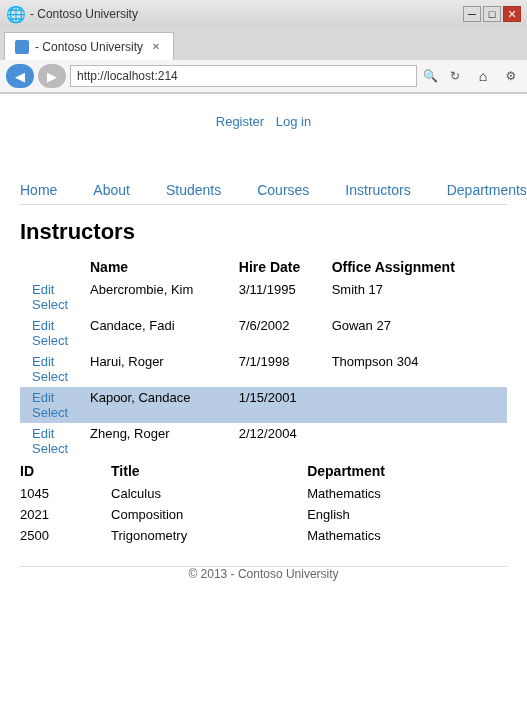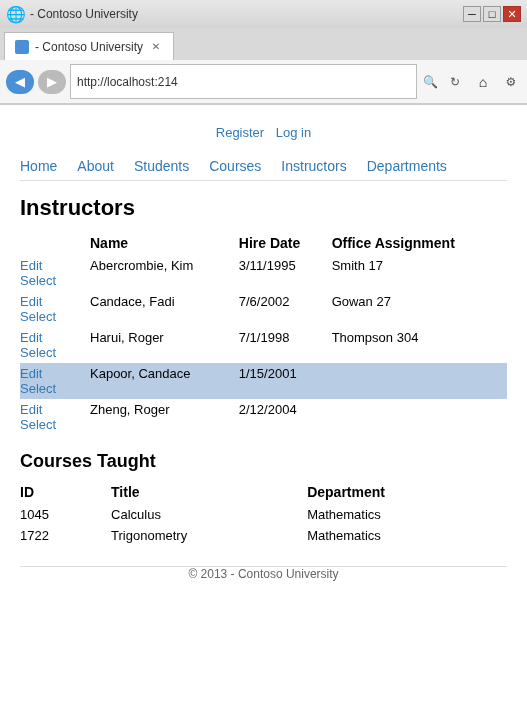--- a/index.html
+++ b/index.html
@@ -35,49 +35,49 @@
       display: flex; align-items: center; gap: 4px;
       padding: 4px 6px; background: #f5f5f5; border-bottom: 1px solid #ccc;
     }
     .nav-btn {
       width: 28px; height: 24px; display: flex; align-items: center; justify-content: center;
       background: #4a90d9; border-radius: 12px; color: white; font-size: 13px; cursor: pointer;
     }
     .nav-btn.back { background: #4a90d9; }
     .nav-btn.fwd { background: #aaa; }
     .address-input {
-      flex: 1; height: 35px; border: 1px solid #bbb; padding: 8px 6px; font-size: 12px;
+      flex: 1; height: 22px; border: 1px solid #bbb; padding: 8px 6px; font-size: 12px;
       background: white; display: flex; align-items: center;
     }
     .addr-icon { width: 20px; height: 20px; display: flex; align-items: center; justify-content: center; font-size: 12px; color: #555; cursor: pointer; }
     .home-icon-btn { width: 28px; height: 24px; display: flex; align-items: center; justify-content: center; font-size: 14px; cursor: pointer; }
 
     
     .page-content { padding: 0 20px 20px 20px; }
 
     .site-header { text-align: center; padding: 20px 0 10px; }
     .site-title { font-size: 28px; color: #aaa; font-weight: normal; margin-bottom: 6px; }
     .site-nav-top { font-size: 13px; color: #337ab7; margin-bottom: 2px; }
     .site-nav-top a { color: #337ab7; text-decoration: none; margin: 0 4px; cursor: pointer; }
 
-    .main-nav { display: flex; gap: 0; border-bottom: 1px solid #ddd; margin-bottom: 10px; padding: 6px 0; }
+    .main-nav { display: flex; gap: 16px; border-bottom: 1px solid #ddd; margin-bottom: 10px; padding: 6px 0; margin-top: 35px; }
     .main-nav a {
       color: #337ab7; text-decoration: none; font-size: 14px; padding: 0 10px;
       border-right: 0; cursor: pointer;
     }
     .main-nav a:first-child { padding-left: 0; }
 
     h1.page-heading { font-size: 22px; font-weight: bold; margin: 14px 0 10px; }
     h2.section-heading { font-size: 18px; font-weight: bold; margin: 16px 0 8px; }
 
     table { width: 100%; border-collapse: collapse; }
     th { font-weight: bold; font-size: 14px; text-align: left; padding: 4px 8px 4px 0; }
     td { font-size: 13px; padding: 3px 8px 3px 0; vertical-align: top; }
     tr.highlighted { background: #b8cce4; }
-    .action-link { color: #337ab7; text-decoration: none; font-size: 13px; cursor: pointer; margin-right: 4px; }
+    .action-link { color: #337ab7; text-decoration: none; font-size: 13px; cursor: pointer; margin-right: 4px; margin-left: 12px; }
 
     .courses-table th { padding: 4px 12px 4px 0; margin-top: 36px; }
     .courses-table td { padding: 3px 12px 3px 0; }
 
     .page-footer {
       text-align: center; font-size: 12px; color: #666;
       border-top: 1px solid #ddd; margin-top: 20px; padding-top: 0;
     }
   </style>
 </head>
@@ -193,38 +193,42 @@
         <a class="action-link">Edit</a>
         <a class="action-link">Select</a>
       </td>
       <td>Zheng, Roger</td>
       <td>2/12/2004</td>
       <td></td>
     </tr>
       </tbody>
   </table>
 
-  <h2 class="section-heading">Courses Taught</h2>
 
   <table class="courses-table">
     <thead>
       <tr>
         <th>ID</th>
         <th>Title</th>
         <th>Department</th>
       </tr>
     </thead>
     <tbody id="courses-tbody">
     <tr>
       <td>1045</td>
       <td>Calculus</td>
       <td>Mathematics</td>
     </tr>
         <tr>
-      <td>1722</td>
+      <td>2021</td>
+      <td>Composition</td>
+      <td>English</td>
+    </tr>
+        <tr>
+      <td>2500</td>
       <td>Trigonometry</td>
       <td>Mathematics</td>
     </tr>
       </tbody>
   </table>
 
   <div class="page-footer">
     <span>© 2013 - Contoso University</span>
   </div>
 </div>

